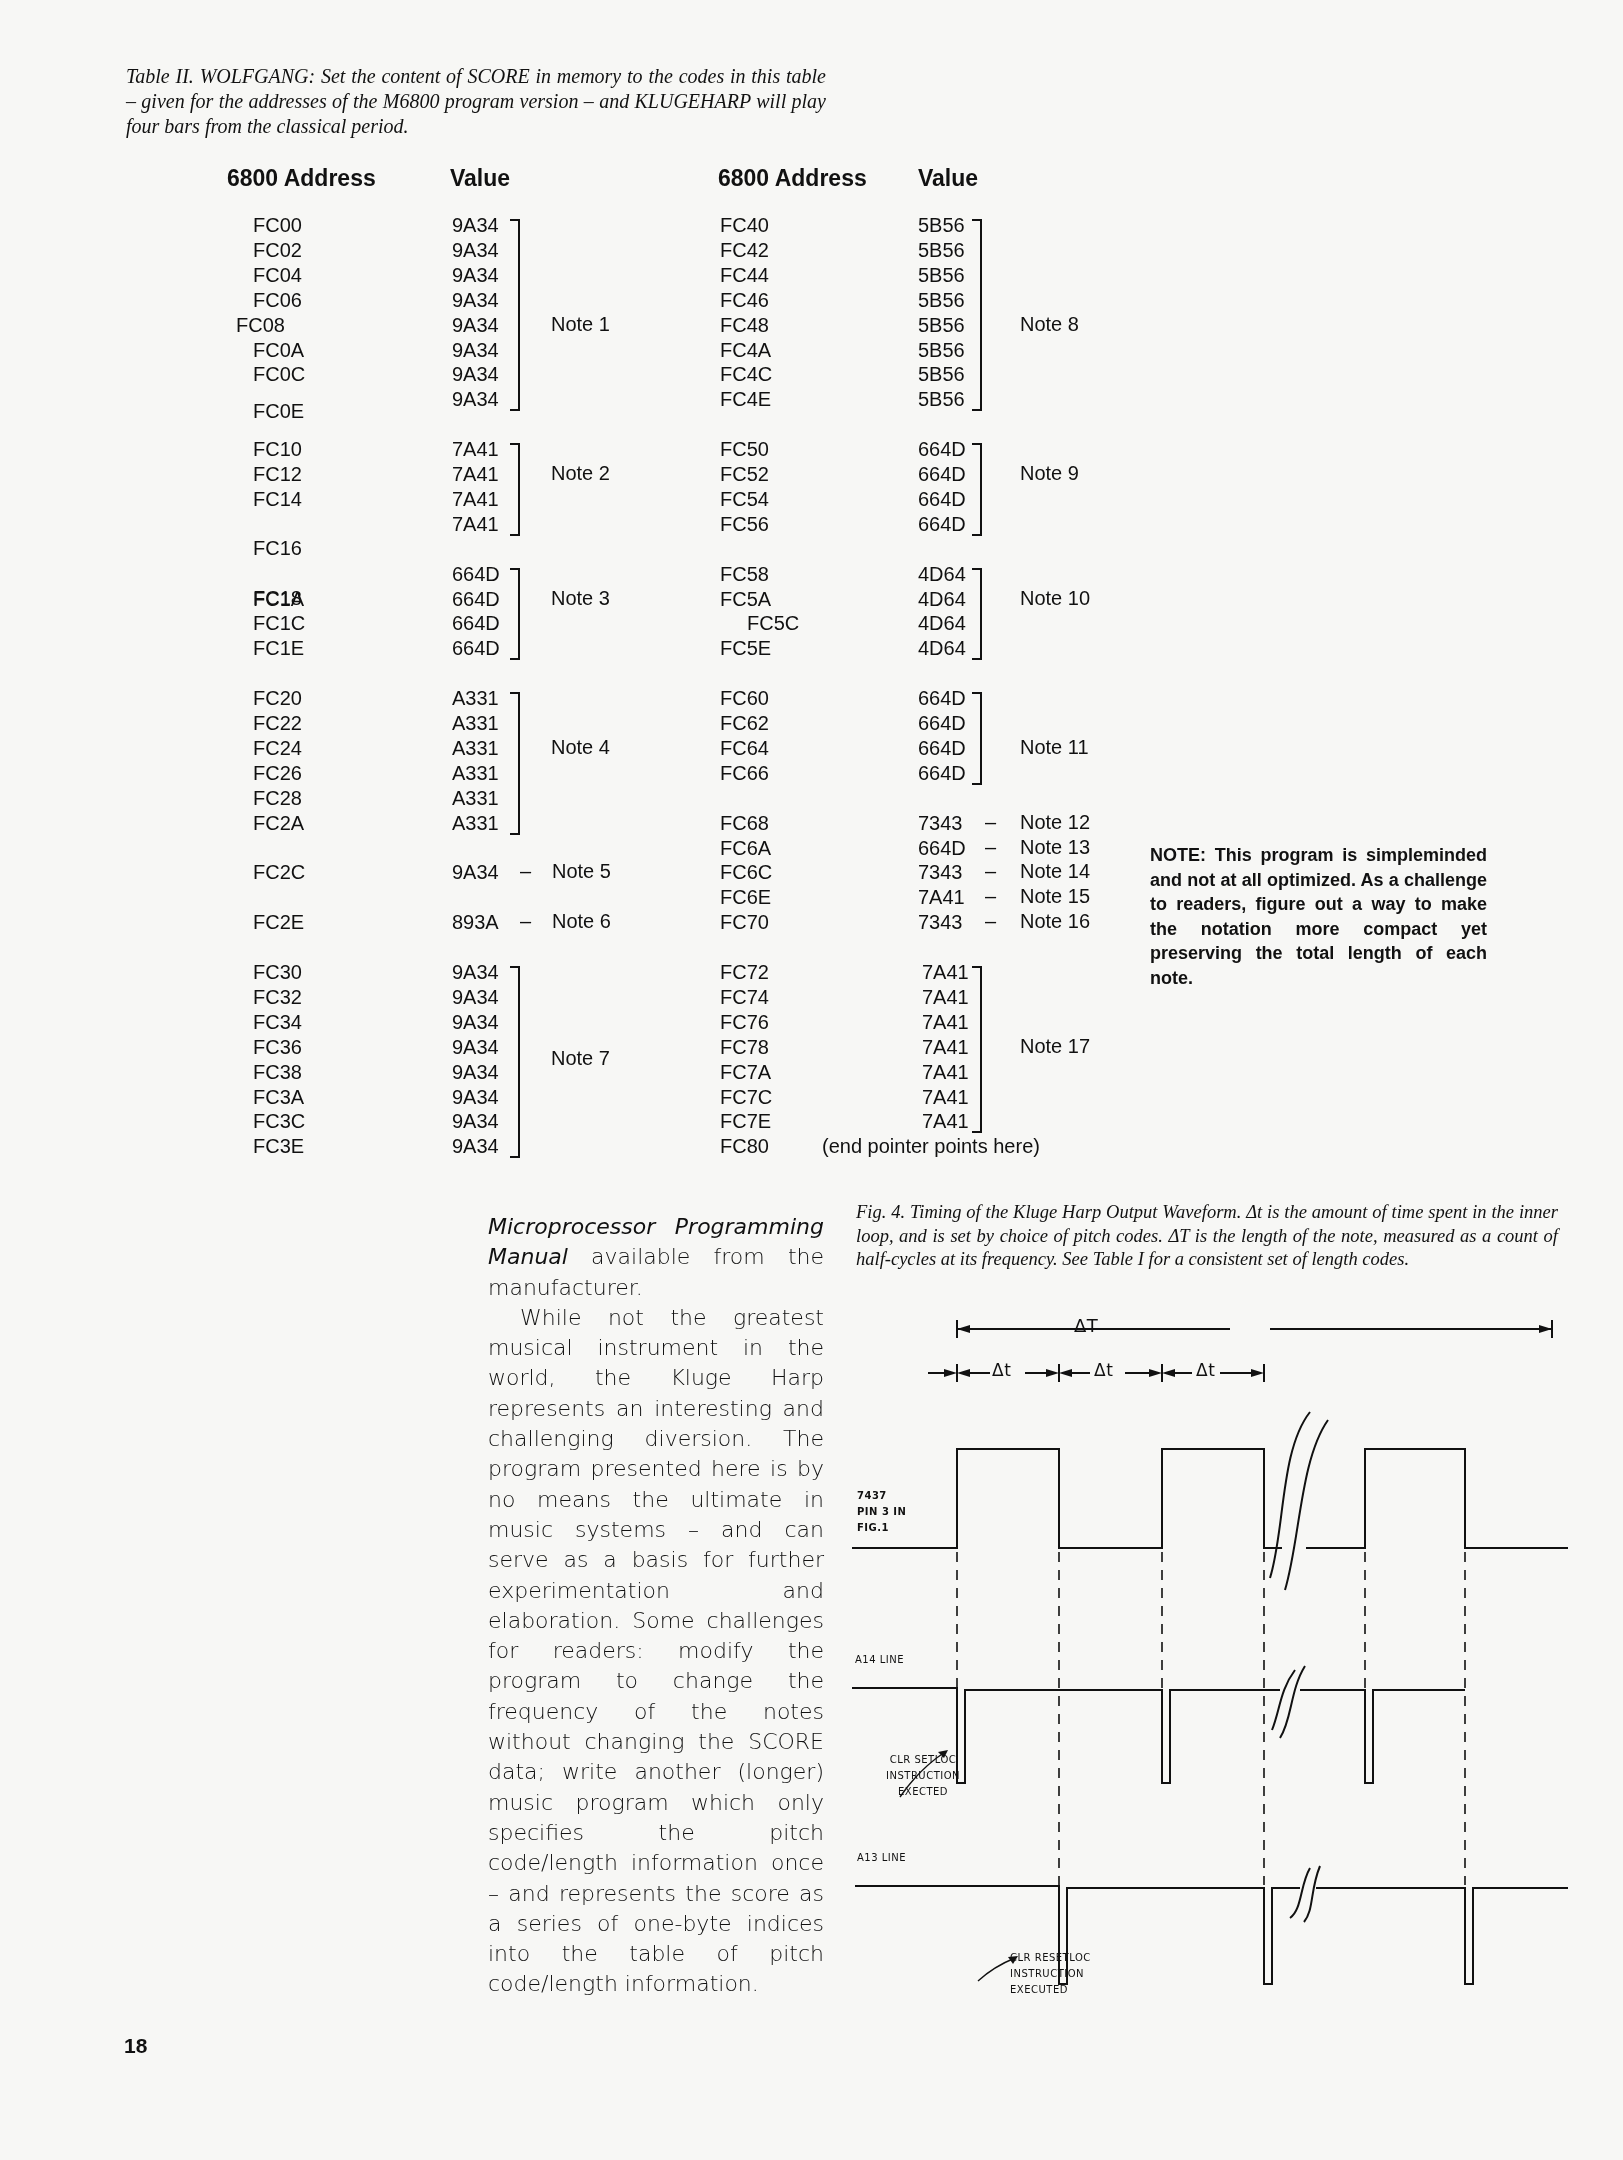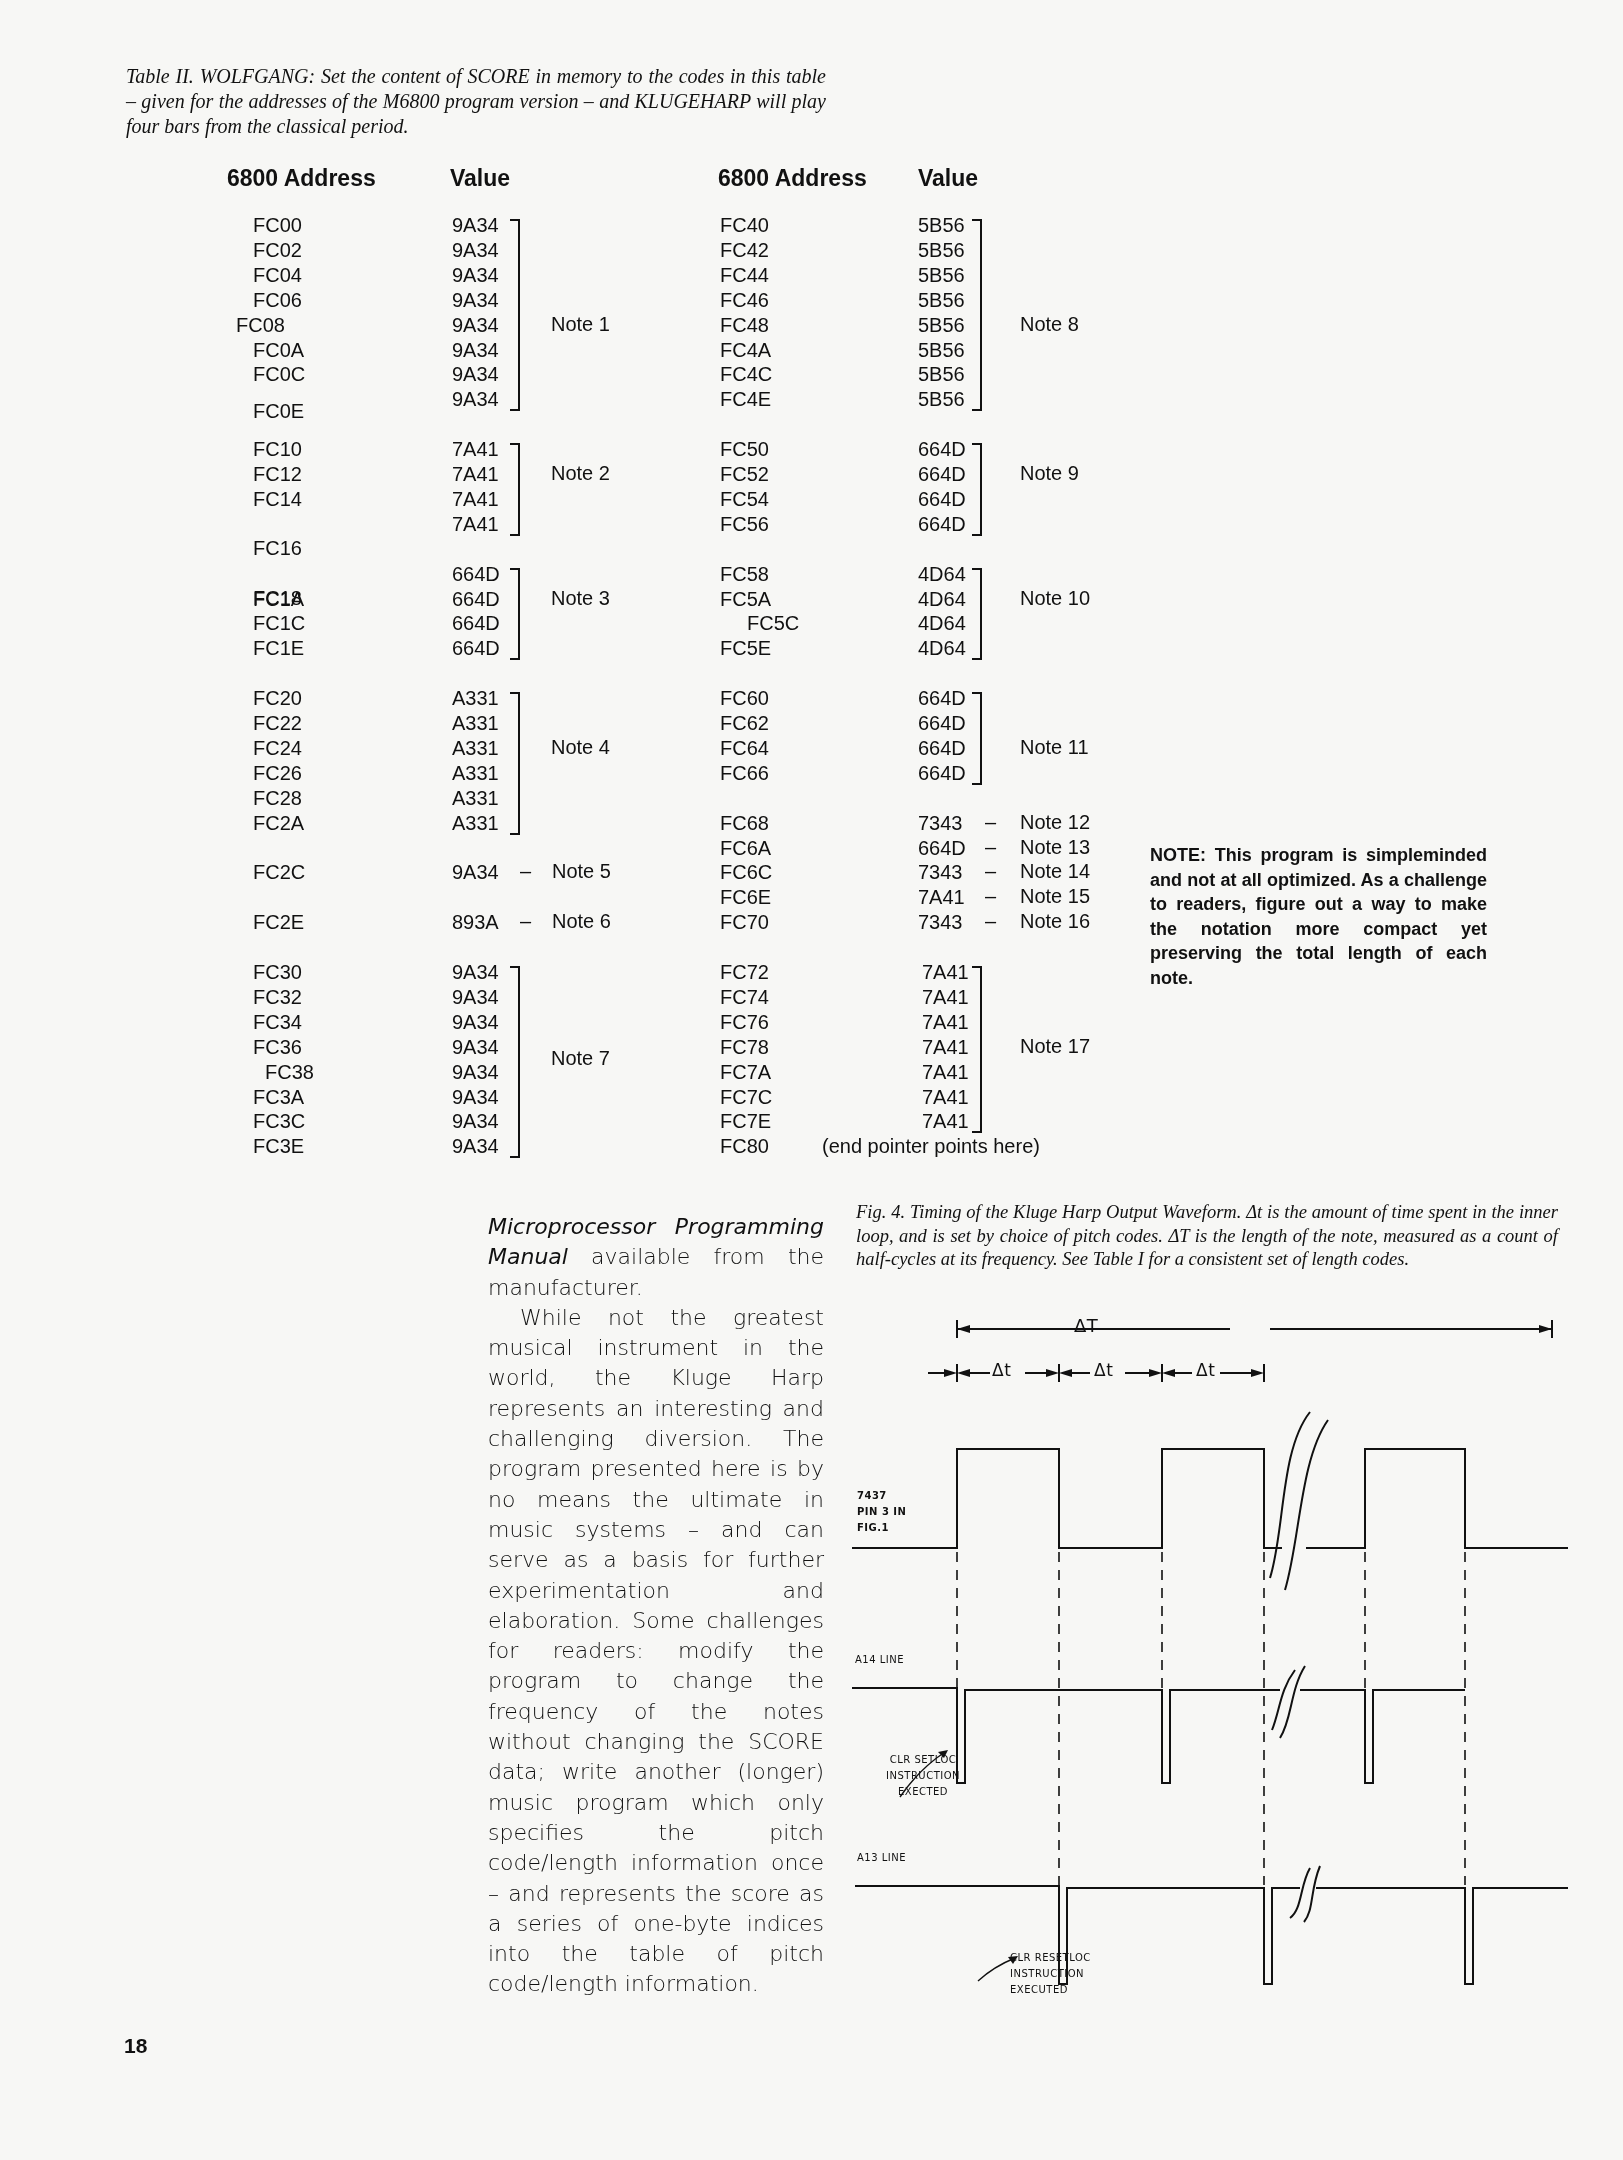--- a/index.html
+++ b/index.html
@@ -113,21 +113,21 @@
     <div class="row" style="left: 253px; top: 910.2px;">FC2E</div>
     <div class="row" style="left: 452px; top: 910.2px;">893A</div>
     <div class="row" style="left: 253px; top: 960px;">FC30</div>
     <div class="row" style="left: 452px; top: 960px;">9A34</div>
     <div class="row" style="left: 253px; top: 984.9px;">FC32</div>
     <div class="row" style="left: 452px; top: 984.9px;">9A34</div>
     <div class="row" style="left: 253px; top: 1009.8px;">FC34</div>
     <div class="row" style="left: 452px; top: 1009.8px;">9A34</div>
     <div class="row" style="left: 253px; top: 1034.7px;">FC36</div>
     <div class="row" style="left: 452px; top: 1034.7px;">9A34</div>
-    <div class="row" style="left: 265px; top: 1059.6px;">FC38</div>
+    <div class="row" style="left: 253px; top: 1059.6px;">FC38</div>
     <div class="row" style="left: 452px; top: 1059.6px;">9A34</div>
     <div class="row" style="left: 253px; top: 1084.5px;">FC3A</div>
     <div class="row" style="left: 452px; top: 1084.5px;">9A34</div>
     <div class="row" style="left: 253px; top: 1109.4px;">FC3C</div>
     <div class="row" style="left: 452px; top: 1109.4px;">9A34</div>
     <div class="row" style="left: 253px; top: 1134.3px;">FC3E</div>
     <div class="row" style="left: 452px; top: 1134.3px;">9A34</div>
     <div class="row" style="left: 720px; top: 213px;">FC40</div>
     <div class="row" style="left: 918px; top: 213px;">5B56</div>
     <div class="row" style="left: 720px; top: 237.9px;">FC42</div>

